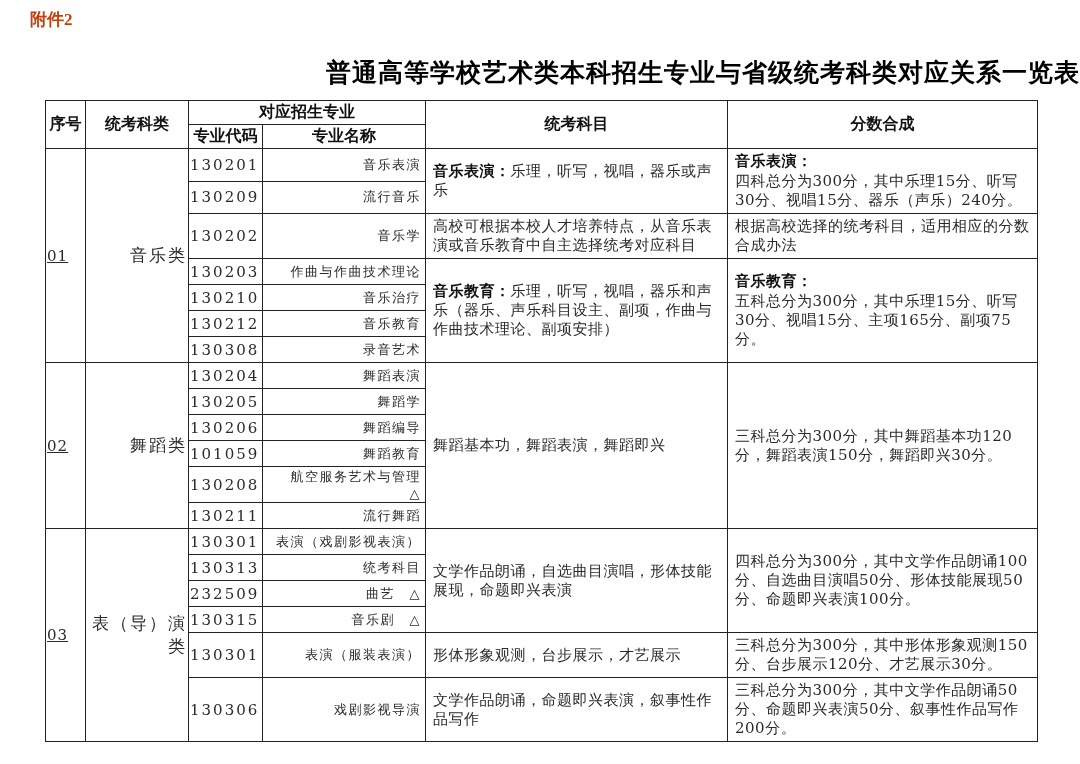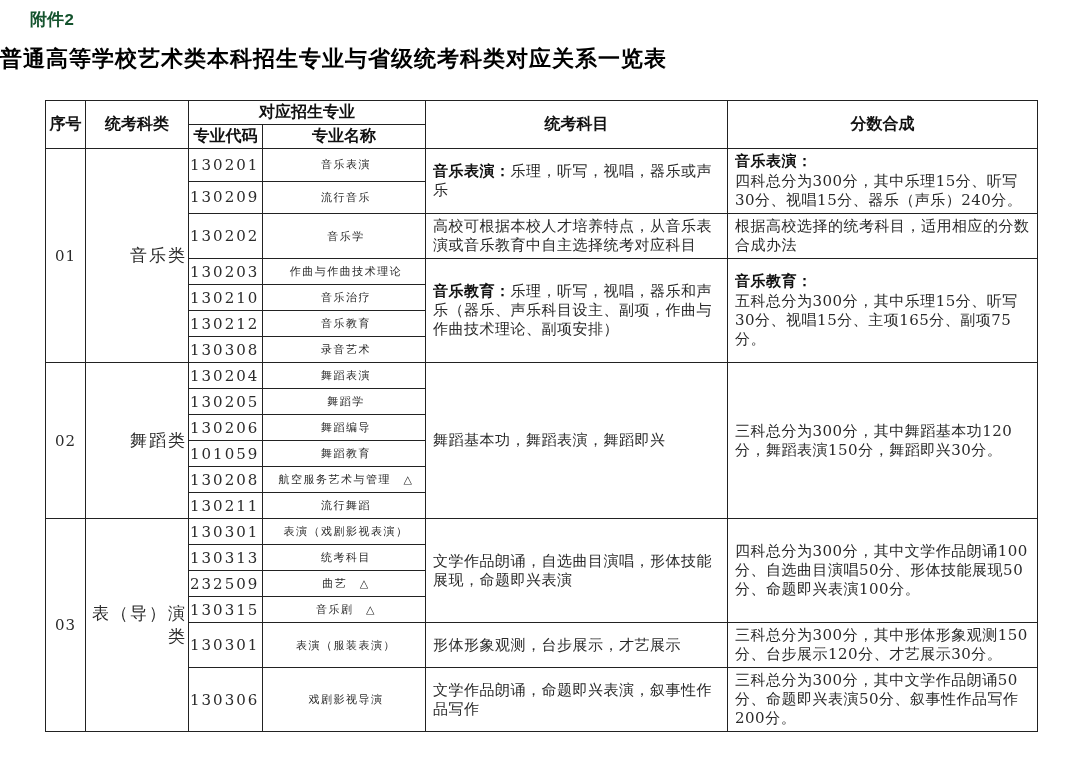--- a/index.html
+++ b/index.html
@@ -3,49 +3,49 @@
 <meta charset="utf-8">
 <style>
   html,body { margin:0; padding:0; }
   body {
     width:1080px; height:764px; background:#ffffff; position:relative;
     font-family:"DejaVu Serif","Liberation Serif",serif; color:#2a2a2a;
     overflow:hidden;
   }
   .attachment {
     position:absolute; left:30px; top:8px;
-    font-family:Liberation Mono, monospace;
-    font-weight:bold; font-size:17px; color:#14532d;
+    font-family:Liberation Serif, serif;
+    font-weight:bold; font-size:17px; color:#c2410c;
   }
   .doc-title {
-    position:absolute; left:0; right:0; top:44px; text-align:left;
+    position:absolute; left:0; right:0; top:56px; text-align:right;
     font-family:"DejaVu Sans","Liberation Sans",sans-serif;
-    font-weight:bold; font-size:22px; color:#000; letter-spacing:1px;
+    font-weight:bold; font-size:25px; color:#000; letter-spacing:1px;
   }
   table.main {
     position:absolute; left:45px; top:100px; width:992px;
     border-collapse:collapse; table-layout:fixed;
   }
   table.main td, table.main th {
     border:1.6px solid #222; overflow:hidden; vertical-align:middle;
     box-sizing:border-box;
   }
   th {
     font-family:"DejaVu Sans","Liberation Sans",sans-serif;
     font-weight:bold; font-size:16px; color:#111; text-align:center;
     padding:1px 2px;
   }
   .rh  { height:23px; }
   .r   { height:26px; }
   .rt  { height:44px;margin-top:45px; }
   .rm  { height:41px; }
-  .c-seq  { text-align:center; font-size:15px; letter-spacing:1px; }
+  .c-seq  { font-size:15px; letter-spacing:1px;text-decoration:underline; }
   .c-cat  { text-align:right; font-size:17px; letter-spacing:2px; }
   .c-code { font-size:15px; letter-spacing:2px; }
-  .c-name { text-align:center; padding:1px 4px 1px 8px; font-size:11px; letter-spacing:1.5px; }
+  .c-name { text-align:right; padding:1px 4px 1px 8px; font-size:13px; letter-spacing:1.5px; }
   .c-subj, .c-score {
     text-align:left; padding:3px 7px; font-size:15px; line-height:19px;
     letter-spacing:0.5px;
   }
   .bold {
     font-weight:bold; color:#111;
     font-family:"DejaVu Sans","Liberation Sans",sans-serif;
   }
   div.bold { margin-bottom:1px; }
 </style>

